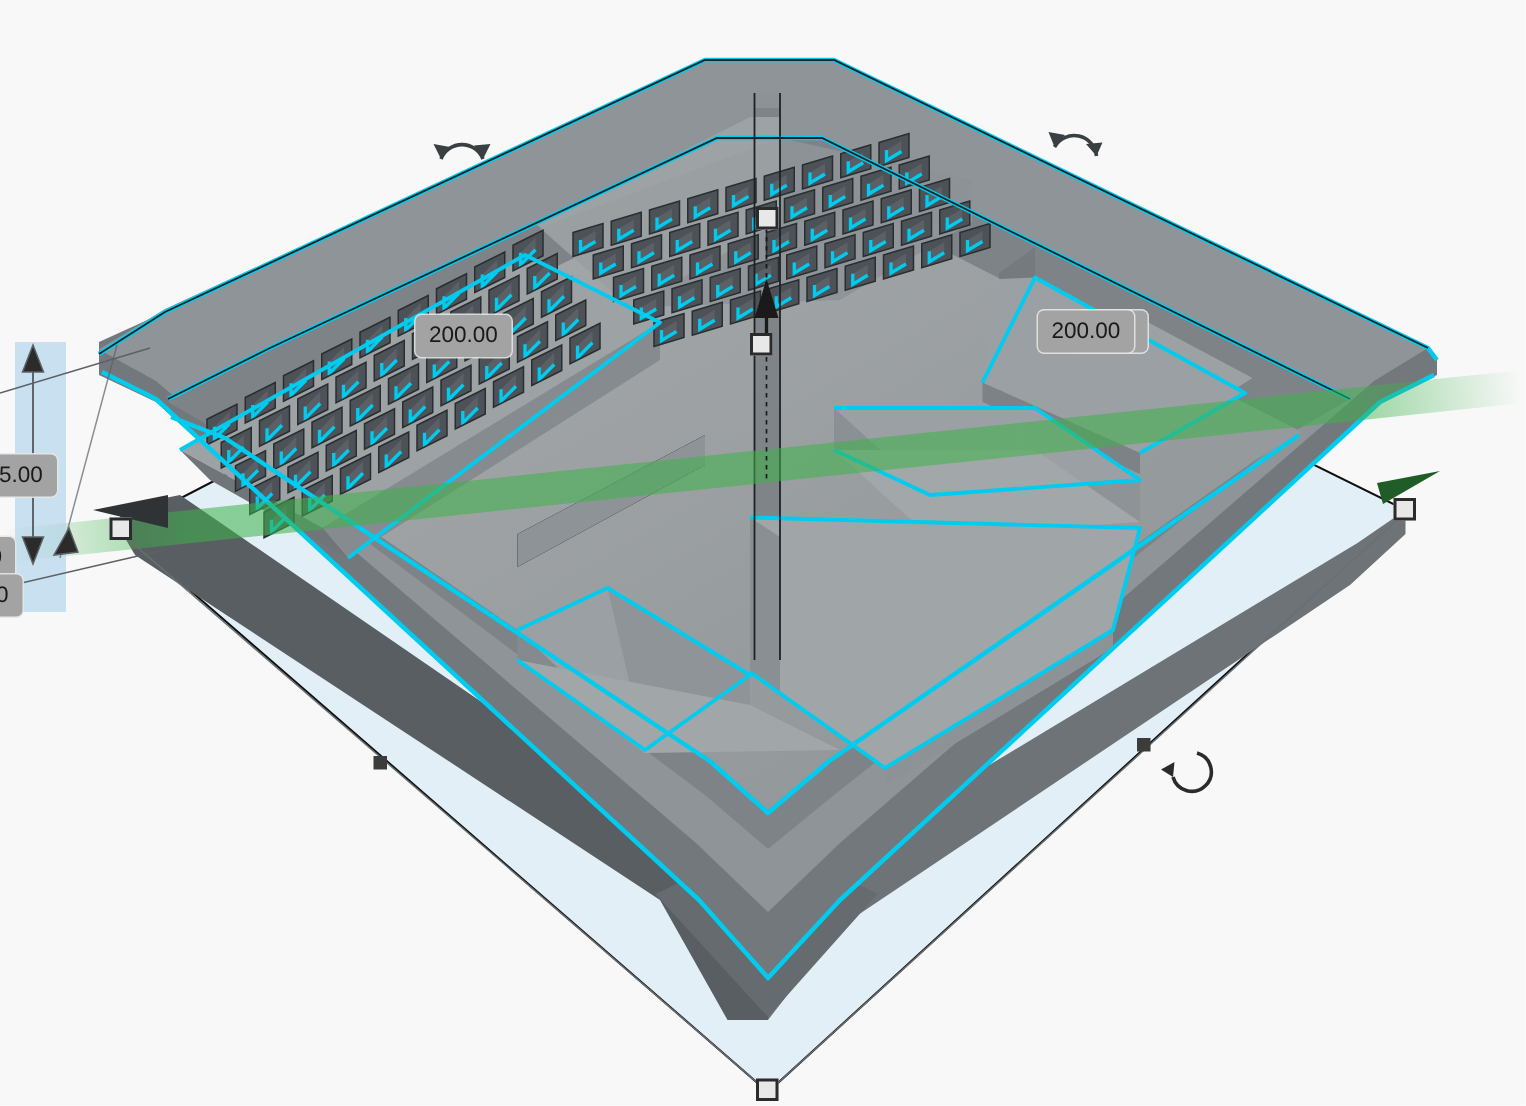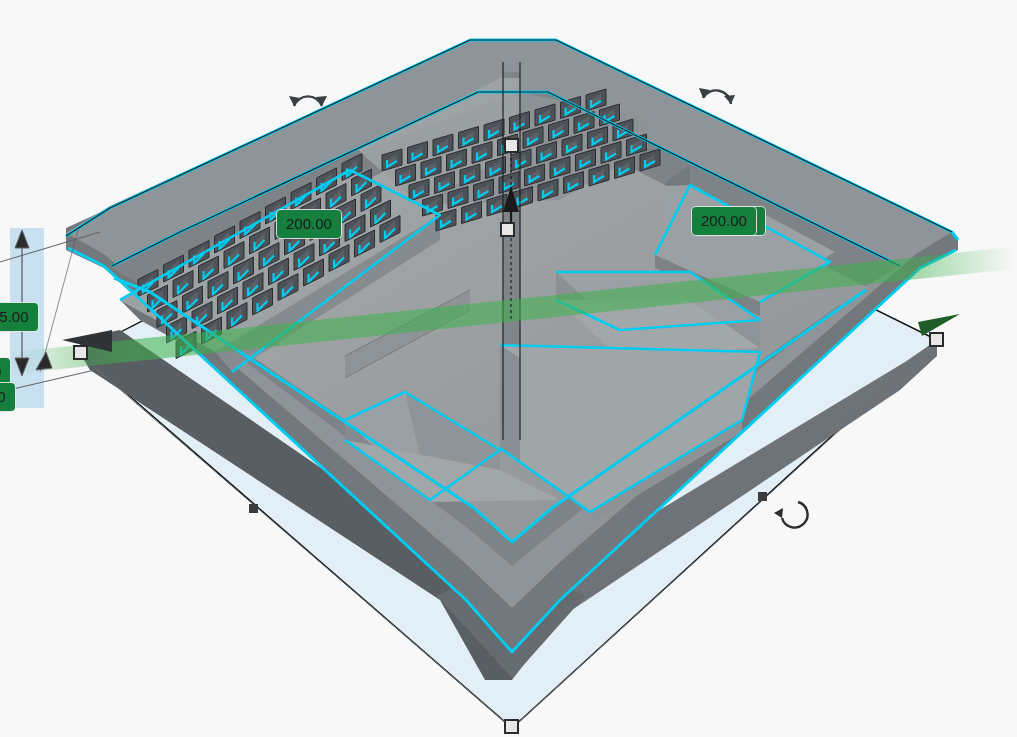--- a/index.html
+++ b/index.html
@@ -11,21 +11,21 @@
     position: relative;
     width: 1017px;
     height: 737px;
     background: #f8f8f8;
     overflow: hidden;
   }
   #scene { position: absolute; left: 0; top: 0; width: 1017px; height: 737px; }
 
   .dim-label {
     position: absolute;
-    background: #15803d;
+    background: #a3a3a3;
     border-radius: 4px;
     color: #1a1a1a;
     font-size: 15px;
     line-height: 1;
     padding: 6px 9px 7px 9px;
     white-space: nowrap;
     box-shadow: 0 0 0 1px rgba(230,230,230,0.9);
     font-family: "Liberation Sans", sans-serif;
   }
   .dim-label.faded { color: #9aa0a4; background: #f4f4f4; }

